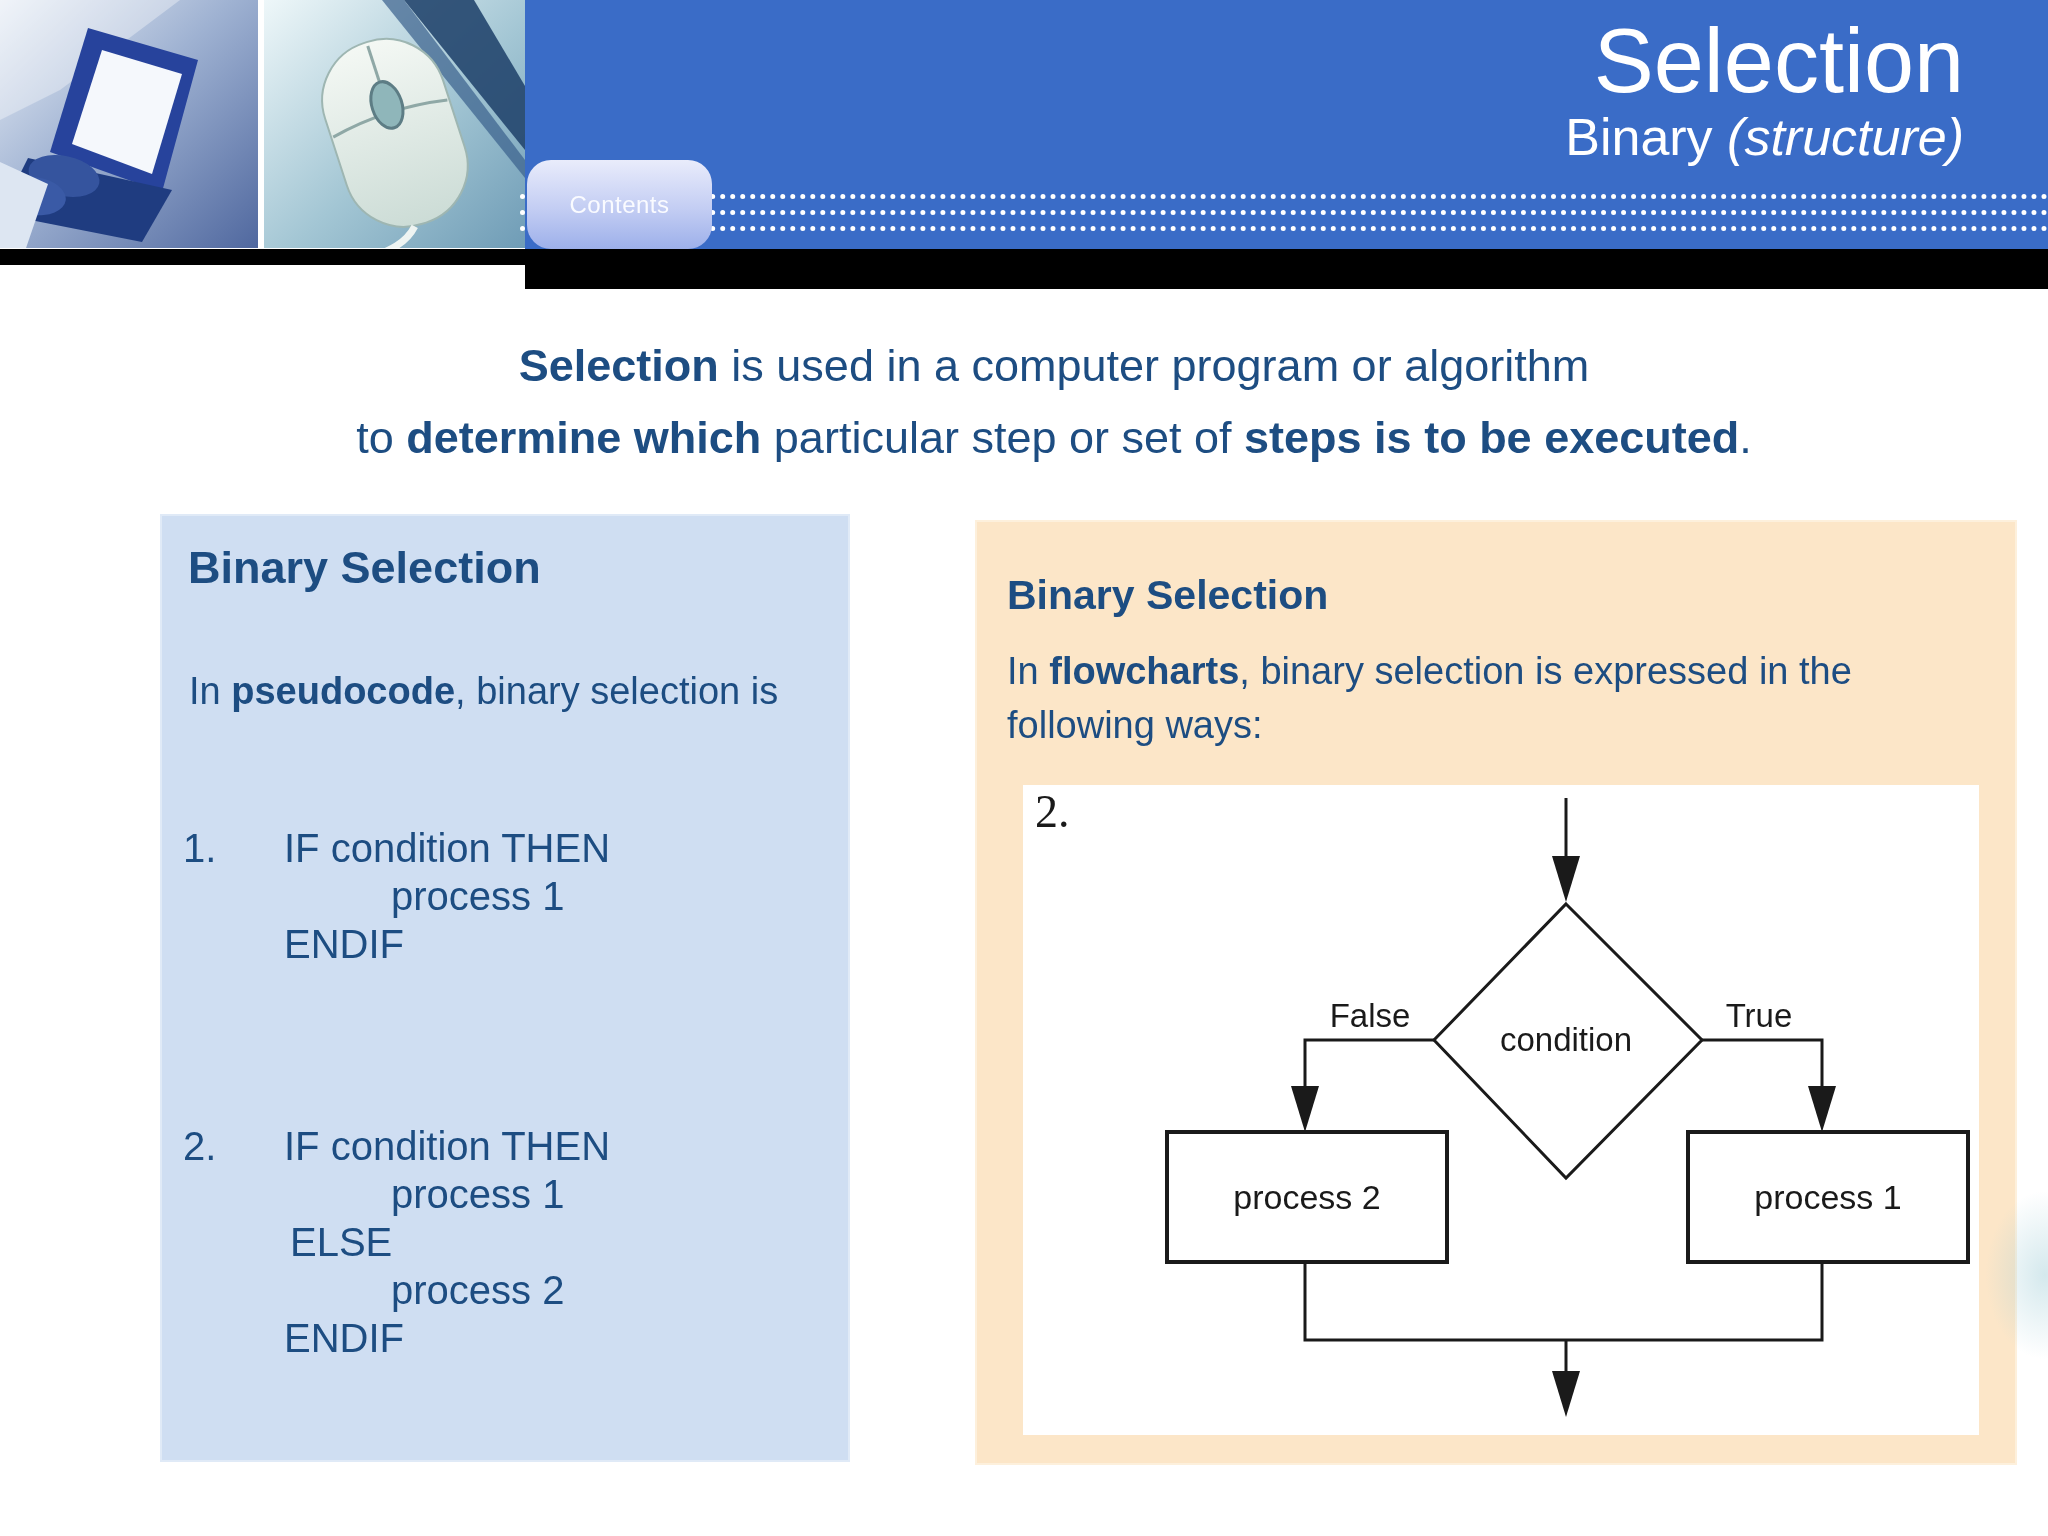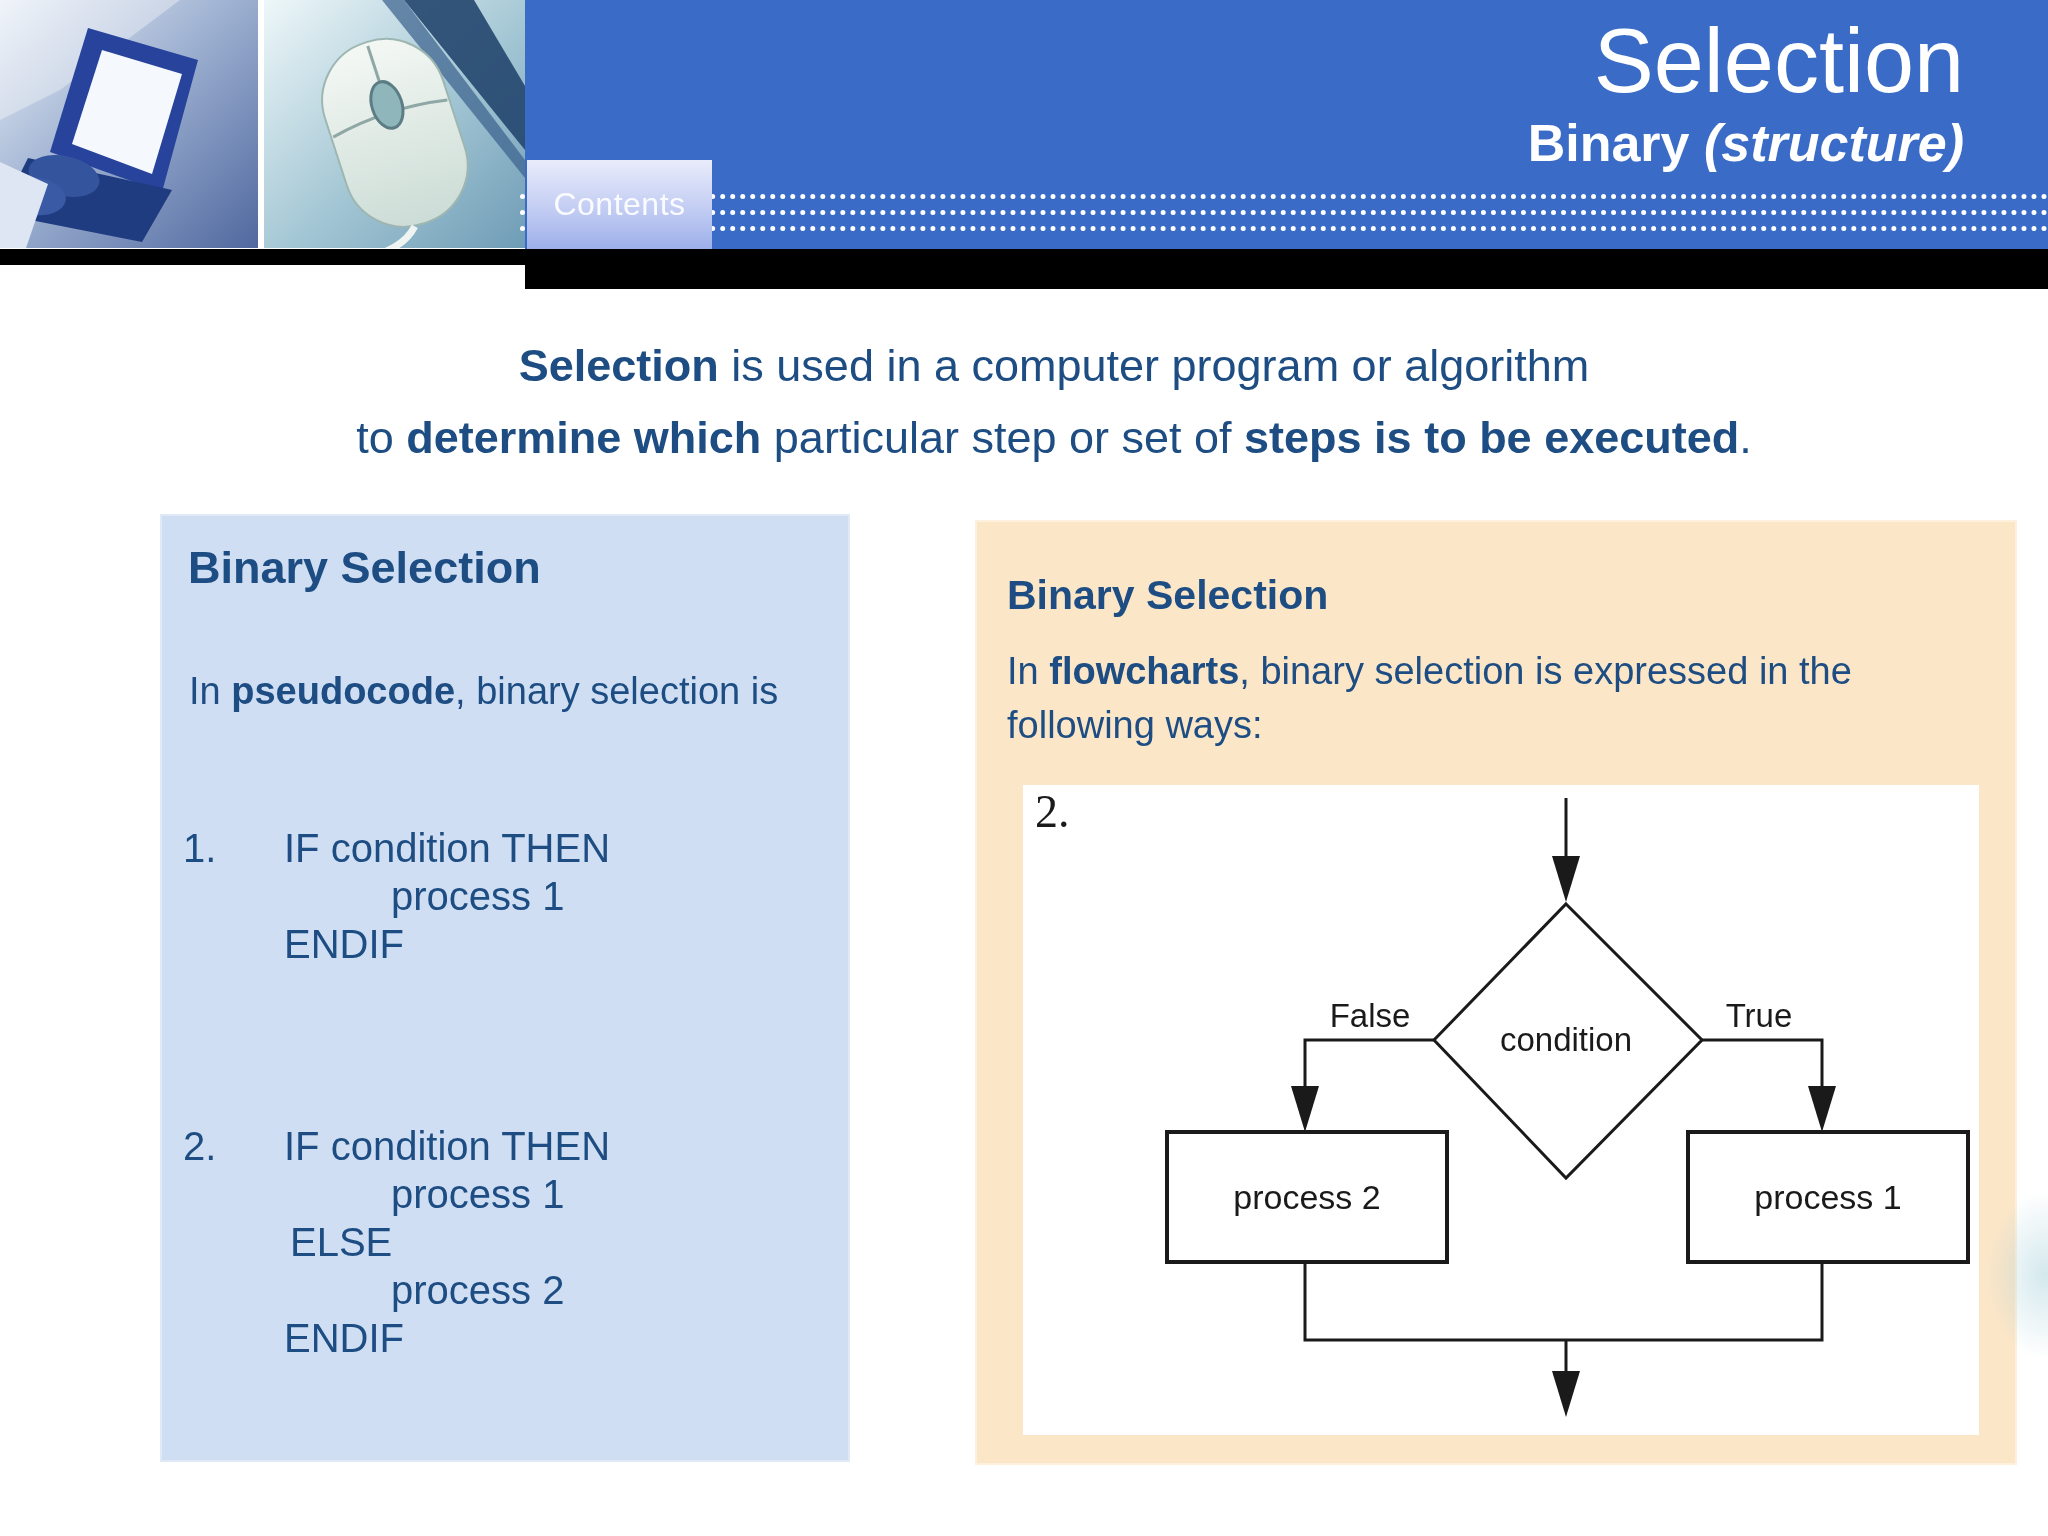--- a/index.html
+++ b/index.html
@@ -7,24 +7,24 @@
   .slide{position:relative;width:2048px;height:1536px;background:#ffffff;overflow:hidden;}
   .abs{position:absolute;}
 
   
   .band{left:525px;top:0;width:1523px;height:249px;background:#3a6cc7;}
   .photo{top:0;height:248px;display:block;}
   .dotline{height:0;border-top:5px dotted #ffffff;left:520px;width:1528px;}
   .contents-btn{left:527px;top:160px;width:185px;height:89px;
     background:linear-gradient(180deg,#e9ecfb 0%,#c3cdf3 55%,#9db0ea 100%);
     display:flex;align-items:center;justify-content:center;
-    color:#fafbff;font-size:32px;letter-spacing:.5px;cursor:pointer;}
+    color:#fafbff;font-size:24px;letter-spacing:.5px;cursor:pointer;border-radius:24px;}
   .title-wrap{top:14px;right:84px;text-align:right;color:#ffffff;}
   .title-main{font-size:90px;line-height:1.06;font-weight:400;}
-  .title-sub{font-size:52px;line-height:1.1;margin-top:6px;font-weight:700;}
+  .title-sub{font-size:52px;line-height:1.1;margin-top:0;font-weight:400;}
   .title-sub .note{font-style:italic;}
   .bar-thin{left:0;top:249px;width:2048px;height:16px;background:#000000;}
   .bar-thick{left:525px;top:249px;width:1523px;height:40px;background:#000000;}
 
   
   .intro{left:30px;top:330px;width:2048px;text-align:center;color:#1d4d82;
     font-size:45px;line-height:72px;}
   .b{font-weight:700;}
 
   

